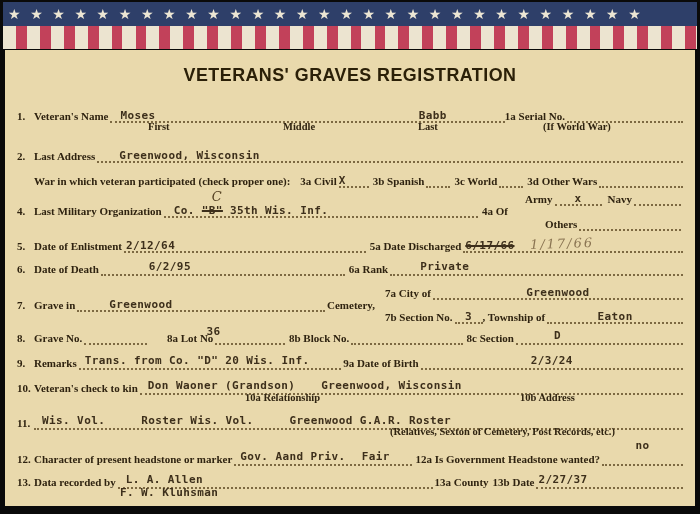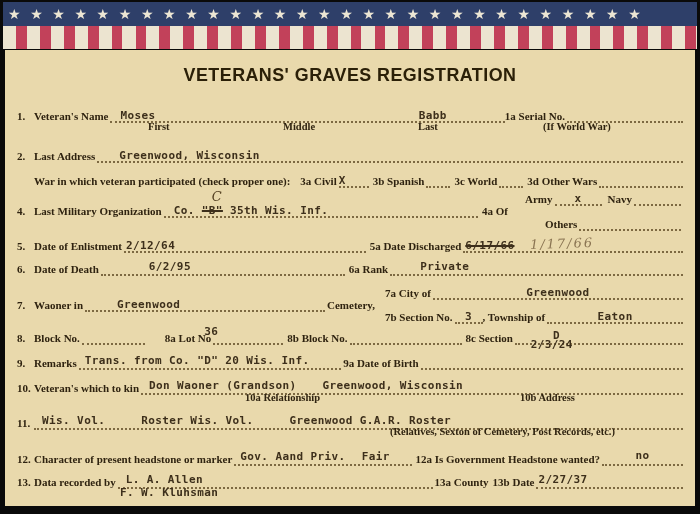--- a/index.html
+++ b/index.html
@@ -139,41 +139,41 @@
 
     <div class="row" style="top:234px;left:380px;right:12px">
       <span class="lbl">7a City of</span>
       <span class="fill">
         <span class="typed" style="margin:0 auto">Greenwood</span>
       </span>
     </div>
 
     <div class="row" style="top:246px;left:12px;right:auto;width:360px">
       <span class="num">7.</span>
-      <span class="lbl">Waoner in</span>
+      <span class="lbl">Grave in</span>
       <span class="fill">
         <span class="typed" style="margin-left:32px">Greenwood</span>
       </span>
       <span class="lbl" style="margin-left:2px">Cemetery,</span>
     </div>
 
     <div class="row" style="top:258px;left:380px;right:12px">
       <span class="lbl">7b Section No.</span>
       <span class="fill fx" style="width:28px">
         <span class="typed" style="margin:0 auto">3</span>
       </span>
       <span class="lbl">, Township of</span>
       <span class="fill">
         <span class="typed" style="margin:0 auto">Eaton</span>
       </span>
     </div>
 
     <div class="row" style="top:279px">
       <span class="num">8.</span>
-      <span class="lbl">Block No.</span>
+      <span class="lbl">Grave No.</span>
       <span class="fill" style="flex:0.9"></span>
       <span class="lbl" style="margin-left:20px">8a Lot No</span>
       <span class="fill" style="flex:1">
         <span class="typed up36">36</span>
       </span>
       <span class="lbl" style="margin-left:4px">8b Block No.</span>
       <span class="fill" style="flex:1.6"></span>
       <span class="lbl" style="margin-left:4px">8c Section</span>
       <span class="fill" style="flex:2.4">
         <span class="typed up1" style="margin-left:38px">D</span>
@@ -181,27 +181,27 @@
     </div>
 
     <div class="row" style="top:304px">
       <span class="num">9.</span>
       <span class="lbl">Remarks</span>
       <span class="fill" style="flex:1">
         <span class="typed up1" style="margin-left:6px">Trans. from Co. "D" 20 Wis. Inf.</span>
       </span>
       <span class="lbl" style="margin-left:2px">9a Date of Birth</span>
       <span class="fill" style="flex:1">
-        <span class="typed up1" style="margin:16px auto">2/3/24</span>
+        <span class="typed up1" style="margin:0 auto">2/3/24</span>
       </span>
     </div>
 
     <div class="row" style="top:329px">
       <span class="num">10.</span>
-      <span class="lbl">Veteran's which to kin</span>
+      <span class="lbl">Veteran's check to kin</span>
       <span class="fill">
         <span class="typed up1" style="margin-left:8px">Don Waoner (Grandson)</span>
         <span class="typed up1" style="margin-left:26px">Greenwood, Wisconsin</span>
       </span>
     </div>
     <div>
       <span class="sub" style="top:342px;left:240px">10a Relationship</span>
       <span class="sub" style="top:342px;left:515px">10b Address</span>
     </div>
 
@@ -217,21 +217,21 @@
 
     <div class="row" style="top:400px">
       <span class="num">12.</span>
       <span class="lbl">Character of present headstone or marker</span>
       <span class="fill" style="flex:2.2">
         <span class="typed up1" style="margin-left:6px">Gov. Aand Priv.</span>
         <span class="typed up1" style="margin-left:16px">Fair</span>
       </span>
       <span class="lbl" style="margin-left:3px">12a Is Government Headstone wanted?</span>
       <span class="fill" style="flex:1">
-        <span class="typed" style="margin:3px auto">no</span>
+        <span class="typed" style="margin:13px auto">no</span>
       </span>
     </div>
 
     <div class="row" style="top:423px">
       <span class="num">13.</span>
       <span class="lbl">Data recorded by</span>
       <span class="fill" style="flex:2.9">
         <span class="typed up1" style="margin-left:8px">L. A. Allen</span>
       </span>
       <span class="lbl" style="margin-left:2px">13a County</span>

